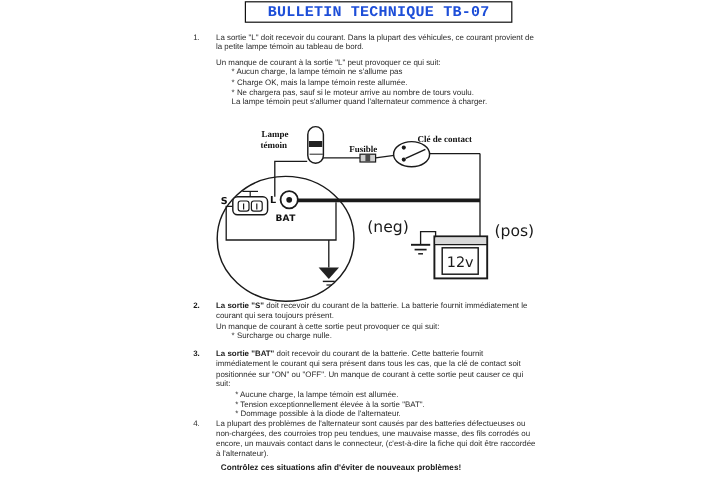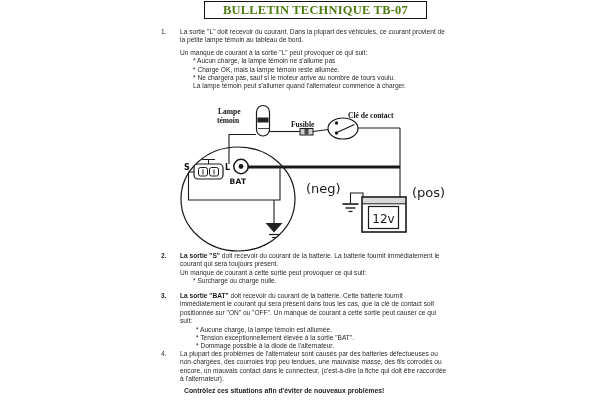--- a/index.html
+++ b/index.html
@@ -1,21 +1,21 @@
 <!DOCTYPE html>
 <html><head>
 <meta charset="utf-8">
 <style>
   html,body { margin:0; padding:0; background:#fff; }
   .page { position:relative; width:600px; height:400px; background:#ffffff;
           font-family:"Liberation Sans","DejaVu Sans",sans-serif; color:#2a2a2a; overflow:hidden; }
   .title-box { position:absolute; left:204px; top:1px; width:221px; height:16px;
                border:1.6px solid #111; display:flex; align-items:center; justify-content:center; background:#fff; }
-  .title-text { font-family:Liberation Serif, serif; font-weight:bold;
-                font-size:12.5px; letter-spacing:.2px; color:#4d7c0f; white-space:nowrap; }
+  .title-text { font-family:Liberation Mono, monospace; font-weight:bold;
+                font-size:12.5px; letter-spacing:.2px; color:#1d4ed8; white-space:nowrap; }
   .sec { position:absolute; left:161px; width:288px; display:flex; font-size:6.6px; line-height:8.4px; }
   .num { width:19px; flex:none; }
   .content { flex:1; }
   .bold { font-weight:bold; color:#1c1c1c; }
   .gap { height:4px; }
   .indent { margin-left:13px; }
   .indent2 { margin-left:16px; }
   .closing { position:absolute; left:184px; top:387px; font-size:6.8px; font-weight:bold; color:#1c1c1c; }
   .diagram { position:absolute; left:0; top:0; }
   .lblserif { font-family:"Liberation Serif","DejaVu Serif",serif; font-weight:bold; font-size:7.5px; fill:#111; }

